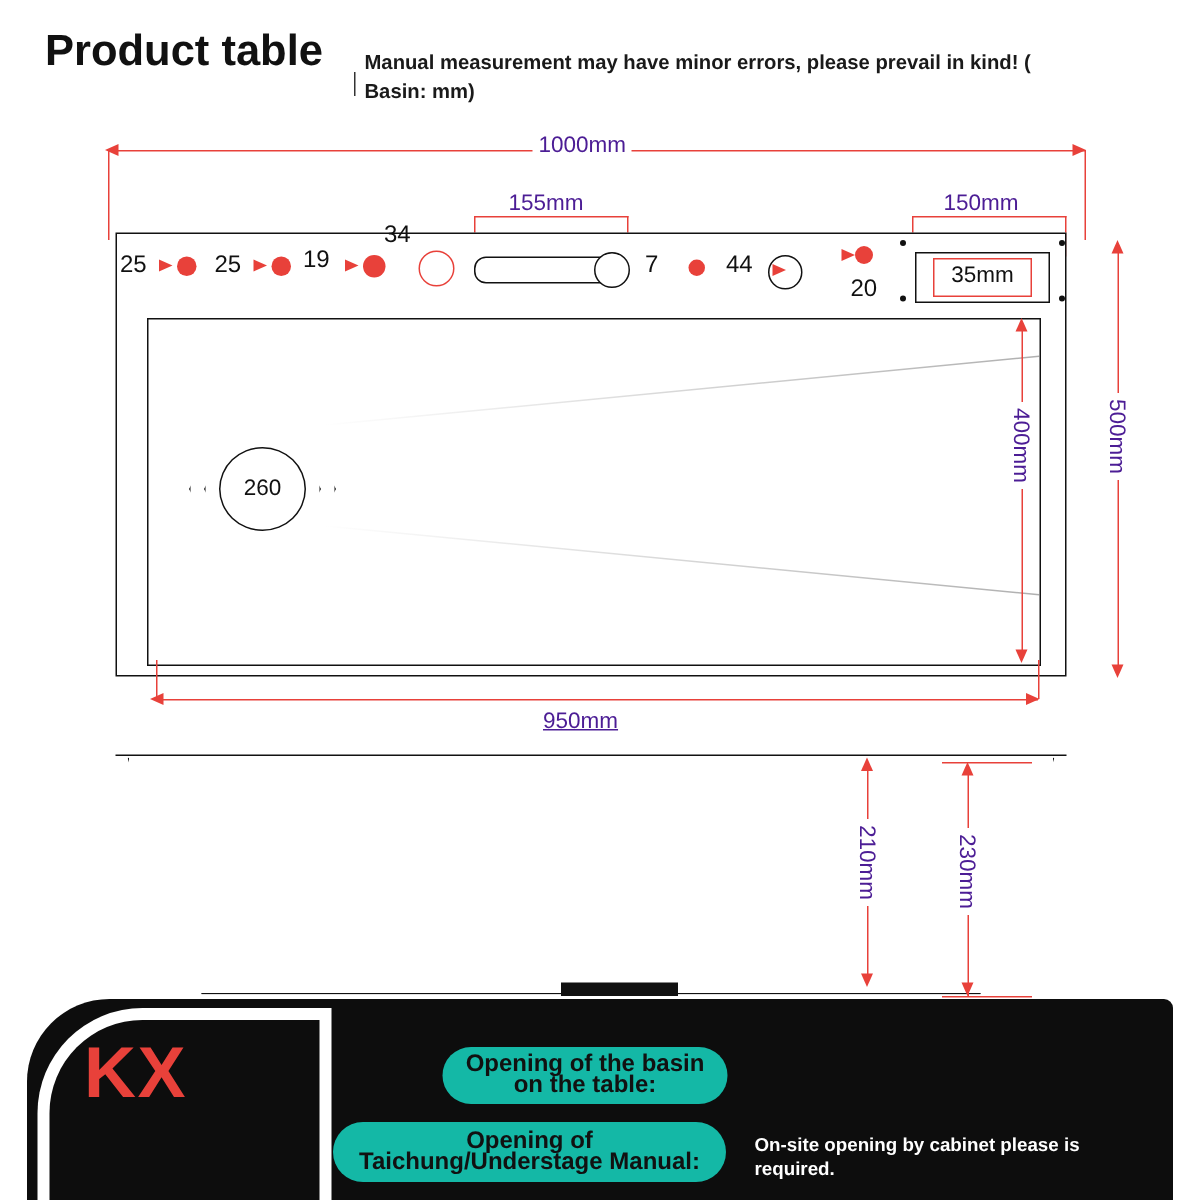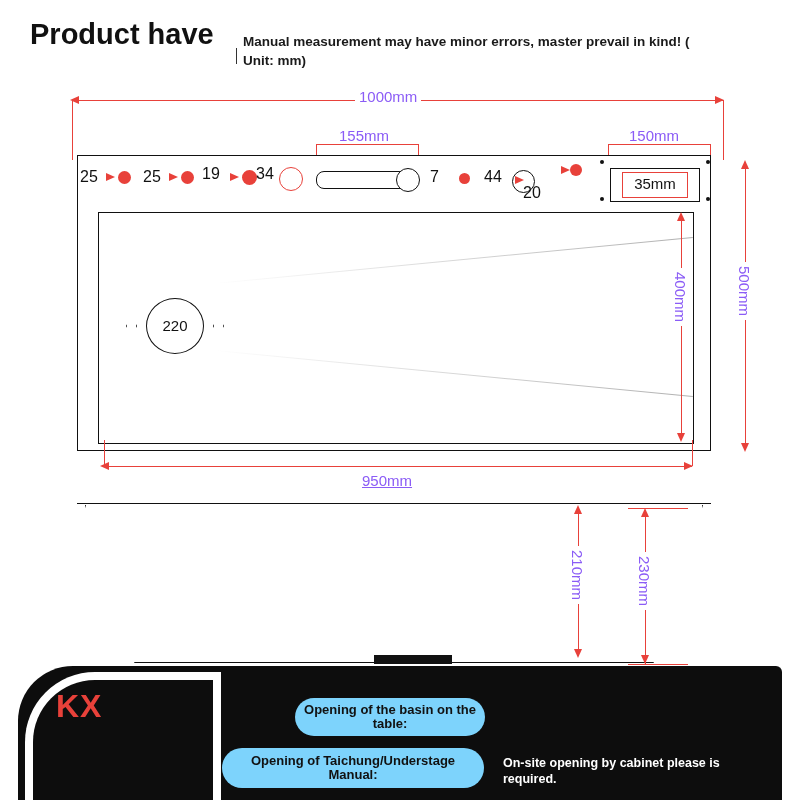--- a/index.html
+++ b/index.html
@@ -57,21 +57,21 @@
   }
   .line-v {
     position: absolute;
     width: 0;
     border-left: 1px solid #e8413a;
   }
   .dim-label {
     position: absolute;
     background: #fff;
     font-size: 15px;
-    color: #8b5cf6;
+    color: #4c1d95;
     padding: 0 4px;
     white-space: nowrap;
   }
   .dim-label.v {
     writing-mode: vertical-rl;
     text-orientation: mixed;
     padding: 4px 0;
   }
   .arrow {
     position: absolute;
@@ -271,41 +271,41 @@
     top: 680px;
     width: 180px;
     height: 120px;
     background: #0d0d0d;
     border-top-left-radius: 62px;
   }
   .model-top {
     position: absolute;
     left: 56px;
     top: 688px;
-    font-size: 32px;
+    font-size: 48px;
     font-weight: bold;
     color: #e8413a;
     letter-spacing: 1px;
   }
   .model-bottom {
     position: absolute;
     left: 20px;
     top: 733px;
     font-size: 48px;
     font-weight: bold;
     color: #e8413a;
     letter-spacing: 1px;
   }
 
   .pill {
     position: absolute;
-    background: #7dd3fc;
+    background: #14b8a6;
     border-radius: 22px;
     text-align: center;
-    font-size: 13px;
+    font-size: 16px;
     font-weight: bold;
     color: #111;
     line-height: 14px;
     display: flex;
     align-items: center;
     justify-content: center;
     padding: 0 8px;
     box-sizing: border-box;
   }
   .badge-val {
@@ -317,23 +317,23 @@
     font-size: 12.5px;
     font-weight: bold;
     line-height: 16px;
   }
 </style>
 </head>
 <body>
 
 <div id="root">
 
-  <div class="title">Product have</div>
+  <div class="title">Product table</div>
   <div class="note-divider"></div>
-  <div class="note">Manual measurement may have minor errors, master prevail in kind! ( Unit: mm)</div>
+  <div class="note">Manual measurement may have minor errors, please prevail in kind! ( Basin: mm)</div>
 
   <div class="line-h" style="left:72px; top:100px; width:652px;"></div>
   <div class="arrow left" style="left:70px; top:95.5px;"></div>
   <div class="arrow right" style="left:715px; top:95.5px;"></div>
   <div class="line-v" style="left:72px; top:100px; height:60px;"></div>
   <div class="line-v" style="left:723px; top:100px; height:60px;"></div>
   <div class="dim-label" style="left:355px; top:88px;">1000mm</div>
 
   <div class="line-h" style="left:316px; top:144px; width:103px;"></div>
   <div class="line-v" style="left:316px; top:144px; height:27px;"></div>
@@ -367,39 +367,39 @@
   <div class="hole-dot" style="left:118px; top:171px; width:13px; height:13px;"></div>
 
   <div class="hole-num" style="left:143px; top:168px;">25</div>
   <div class="arrow right" style="left:169px; top:173px;"></div>
   <div class="hole-dot" style="left:181px; top:171px; width:13px; height:13px;"></div>
 
   <div class="hole-num" style="left:202px; top:165px;">19</div>
   <div class="arrow right" style="left:230px; top:173px;"></div>
   <div class="hole-dot" style="left:242px; top:170px; width:15px; height:15px;"></div>
 
-  <div class="hole-num" style="left:256px; top:165px;text-align:right;">34</div>
+  <div class="hole-num" style="left:256px; top:148px;text-align:right;">34</div>
   <div class="arrow right" style="left:283px; top:173px;"></div>
   <div class="hole" style="left:279px; top:167px; width:22px; height:22px; border-color:#e8413a;"></div>
 
   <div class="hole-num" style="left:430px; top:168px;">7</div>
   <div class="hole-dot" style="left:459px; top:173px; width:11px; height:11px;"></div>
 
   <div class="hole-num" style="left:484px; top:168px;">44</div>
   <div class="hole" style="left:512px; top:170px; width:21px; height:21px; border-color:#111;"></div>
   <div class="arrow right" style="left:515px; top:176px;"></div>
 
-  <div class="hole-num" style="left:523px; top:161px;margin-top:23px;">20</div>
+  <div class="hole-num" style="left:567px; top:161px;margin-top:23px;">20</div>
   <div class="arrow right" style="left:561px; top:166px;"></div>
   <div class="hole-dot" style="left:570px; top:164px; width:12px; height:12px;"></div>
 
   <div class="hex-outer" style="left:126px; top:277px; width:96px; height:96px;"></div>
   <div class="hex-mid" style="left:136px; top:287px; width:76px; height:76px;"></div>
   <div class="hex-inner-circle" style="left:146px; top:298px; width:56px; height:54px; line-height:54px;">
-    <span>220</span>
+    <span>260</span>
   </div>
 
   <div class="line-v" style="left:681px; top:219px; width:0; height:216px;"></div>
   <div class="arrow up" style="left:676.5px; top:212px;"></div>
   <div class="arrow down" style="left:676.5px; top:433px;"></div>
   <div class="dim-label v" style="left:672px; top:268px;">400mm</div>
 
   <div class="line-v" style="left:745px; top:168px; height:278px;"></div>
   <div class="arrow up" style="left:740.5px; top:160px;"></div>
   <div class="arrow down" style="left:740.5px; top:443px;"></div>

